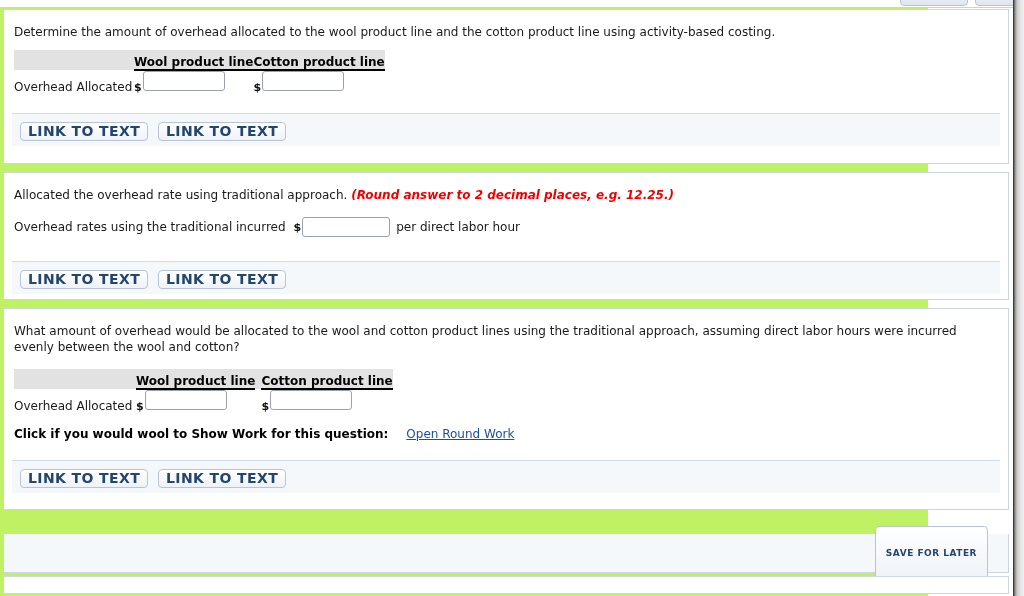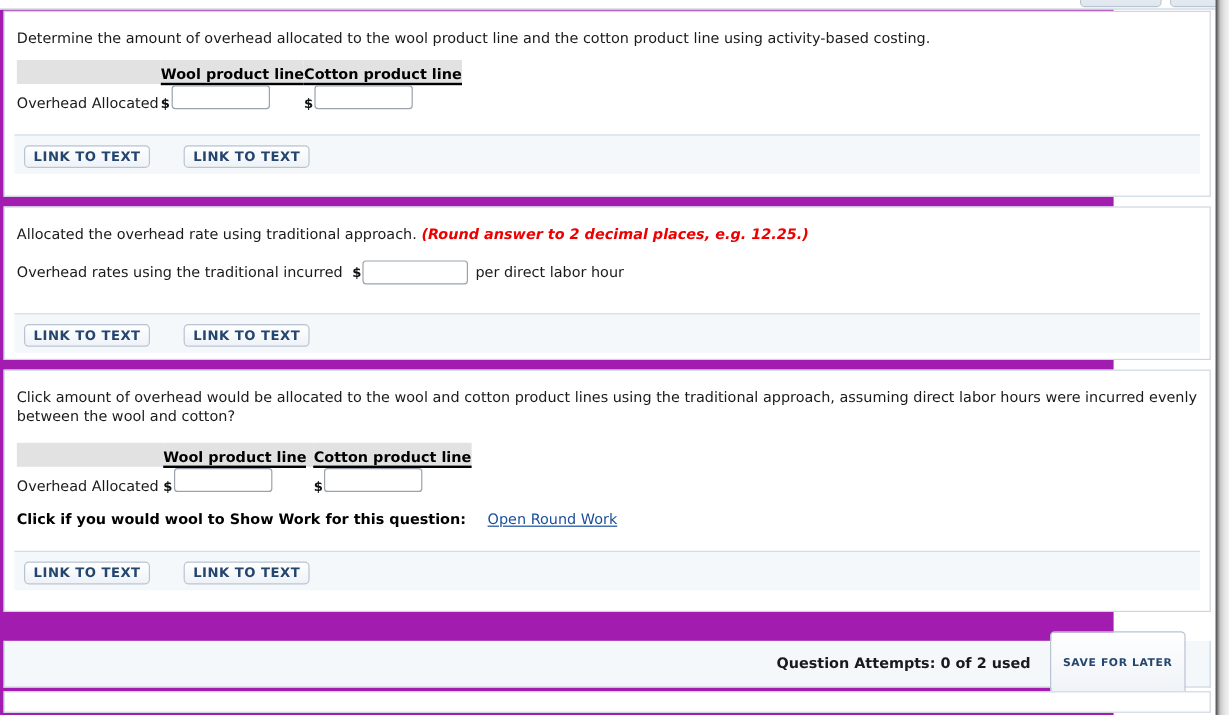--- a/index.html
+++ b/index.html
@@ -15,21 +15,21 @@
     font-size: 12px;
     color: #1a1a1a;
     position: relative;
   }
 
   
   #page-root {
     position: absolute;
     left: 0; top: 0;
     width: 928px; height: 596px;
-    background: #a21caf;
+    background: #bef264;
   }
 
   
   .top-cut-strip {
     position: absolute;
     left: 0; top: 0;
     width: 1013px;
     height: 8px;
     background: #ffffff;
     overflow: hidden;
@@ -186,29 +186,29 @@
     margin-top: 12px;
     background: #f4f8fb;
     border-top: 1px solid #d3dce6;
     padding: 8px 8px;
     height: 33px;
     box-sizing: border-box;
   }
   .btn-ltt {
     display: inline-block;
     font-family: "DejaVu Sans", "Liberation Sans", sans-serif;
-    font-size: 11px;
+    font-size: 14px;
     font-weight: bold;
     letter-spacing: 0.4px;
     color: #24456e;
     background: linear-gradient(#ffffff, #eef2f7);
     border: 1px solid #b9c4d2;
     border-radius: 4px;
     padding: 4px 7px 4px 7px;
-    margin-right: 24px;
+    margin-right: 6px;
     cursor: pointer;
     line-height: 9px;
   }
 
   
   .action-bar {
     position: absolute;
     left: 3px;
     top: 534px;
     width: 1006px;
@@ -326,21 +326,21 @@
 
       <div class="ltt-bar" style="margin-top:24px;">
         <span class="btn-ltt">LINK TO TEXT</span>
         <span class="btn-ltt">LINK TO TEXT</span>
       </div>
     </div>
   </div>
 
   <div class="panel" style="top:308px; height:202px;">
     <div class="panel-body">
-      <div class="qtext">Click amount of overhead would be allocated to the wool and cotton product lines using the traditional approach, assuming direct labor hours were incurred evenly between the wool and cotton?</div>
+      <div class="qtext">What amount of overhead would be allocated to the wool and cotton product lines using the traditional approach, assuming direct labor hours were incurred evenly between the wool and cotton?</div>
 
       <table class="ans-table" style="margin-top:14px;">
         <tbody>
             <tr>
           <td class="hdr-blank" style="width:122px;"></td>
           <td class="hdr-cell" style="width:116px;">Wool product line</td>
           <td class="hdr-blank" style="width:6px;"></td>
           <td class="hdr-cell" style="width:124px;">Cotton product line</td>
         </tr>
         <tr>
@@ -361,21 +361,20 @@
       </div>
 
       <div class="ltt-bar" style="margin-top:19px;">
         <span class="btn-ltt">LINK TO TEXT</span>
         <span class="btn-ltt">LINK TO TEXT</span>
       </div>
     </div>
   </div>
 
   <div class="action-bar">
-    <span class="attempts">Question Attempts: 0 of 2 used</span>
     <button class="btn-save">SAVE FOR LATER</button>
   </div>
 
   <div class="bottom-strip"></div>
 
   <div class="right-gutter-edge"></div>
   <div class="right-gutter"></div>
 
 </div>
 

